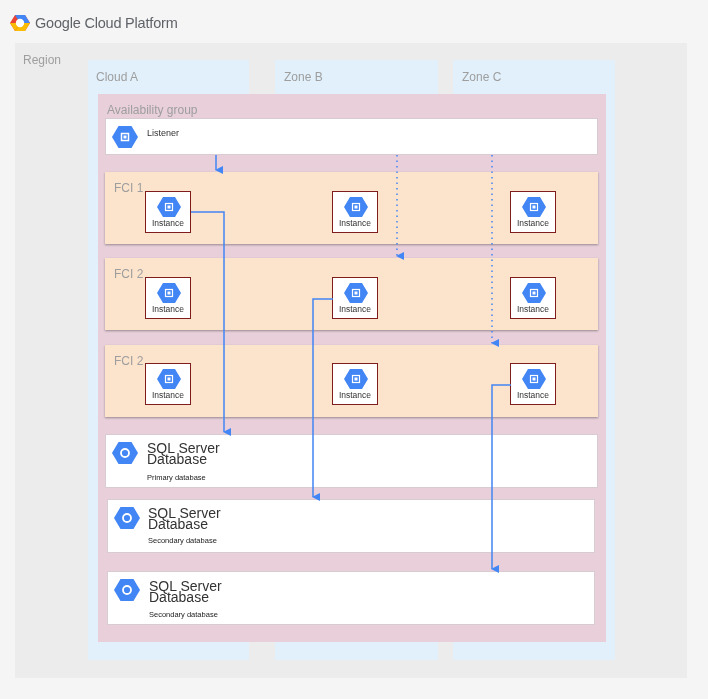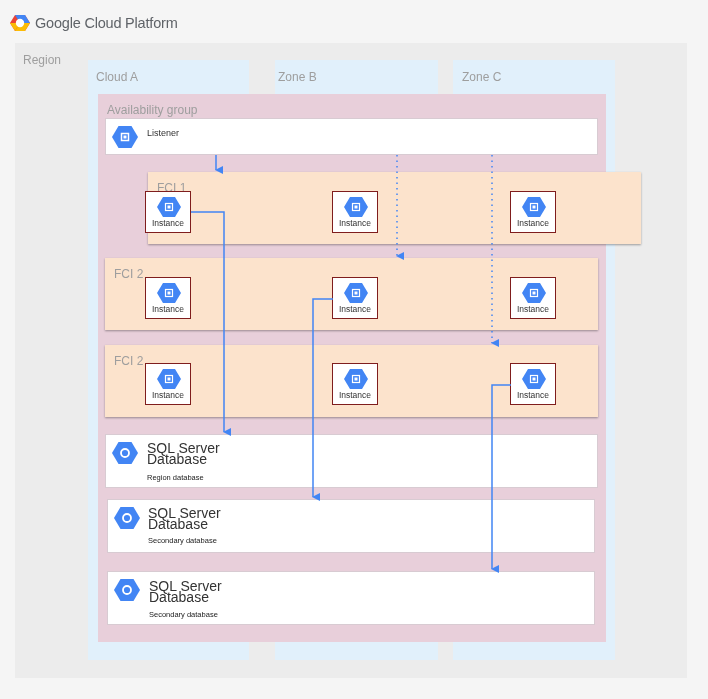--- a/index.html
+++ b/index.html
@@ -38,37 +38,37 @@
     <span>Cloud Platform</span>
   </span>
 </div>
 
 <div class="abs region"></div>
 <div class="abs lbl" style="left:23px; top:53px;">Region</div>
 
 <div class="abs zone" style="left:88px; top:60px; width:161px; height:600px;"></div>
 <div class="abs lbl" style="left:96px; top:70px;">Cloud A</div>
 <div class="abs zone" style="left:275px; top:60px; width:163px; height:600px;"></div>
-<div class="abs lbl" style="left:278px; top:70px;">Zone B</div>
+<div class="abs lbl" style="left:284px; top:70px;">Zone B</div>
 <div class="abs zone" style="left:453px; top:60px; width:162px; height:600px;"></div>
 <div class="abs lbl" style="left:462px; top:70px;">Zone C</div>
 
 <div class="abs ag" style="left:98px; top:94px; width:508px; height:548px;"></div>
 <div class="abs lbl" style="left:107px; top:103px;">Availability group</div>
 
 <div class="abs card" style="left:105px; top:118px; width:493px; height:37px;padding-left:16px;">
   <svg class="abs" style="left:6px; top:6px;" width="26" height="24" viewBox="0 0 26 24">
     <polygon points="6.5,1 19.5,1 26,12 19.5,23 6.5,23 0,12" fill="#4285f4"></polygon>
     <rect x="9.5" y="8.5" width="7" height="7" fill="none" stroke="#fff" stroke-width="1.5"></rect>
     <rect x="11.5" y="10.5" width="3" height="3" fill="#fff"></rect>
   </svg>
   <span class="abs" style="left:41px; top:9px; font-size:9px; color:#333;">Listener</span>
 </div>
 
-<div class="abs fci" style="left:105px; top:172px; width:493px; height:72px;margin-left:43px;">
+<div class="abs fci" style="left:105px; top:172px; width:493px; height:72px;">
   <span class="abs lbl" style="left:9px; top:9px;">FCI 1</span>
 </div>
 <div class="abs fci" style="left:105px; top:258px; width:493px; height:72px;">
   <span class="abs lbl" style="left:9px; top:9px;">FCI 2</span>
 </div>
 <div class="abs fci" style="left:105px; top:345px; width:493px; height:72px;">
   <span class="abs lbl" style="left:9px; top:9px;">FCI 2</span>
 </div>
 
 <div class="abs inst" style="left:145px; top:191px;">
@@ -148,21 +148,21 @@
 
 <div class="abs card" style="left:105px; top:434px; width:493px; height:54px;">
   <svg class="abs" style="left:6px; top:6px;" width="26" height="24" viewBox="0 0 26 24">
       <polygon points="6.5,1 19.5,1 26,12 19.5,23 6.5,23 0,12" fill="#4285f4"></polygon>
       <circle cx="13" cy="12" r="4" fill="none" stroke="#fff" stroke-width="1.8"></circle>
     </svg>
   <div class="abs dbtitle" style="left:41px; top:8px;">
     <div>SQL Server</div>
     <div>Database</div>
   </div>
-  <div class="abs dbsub" style="left:41px; top:38px;">Region database</div>
+  <div class="abs dbsub" style="left:41px; top:38px;">Primary database</div>
 </div>
 <div class="abs card" style="left:107px; top:499px; width:488px; height:54px;">
   <svg class="abs" style="left:6px; top:6px;" width="26" height="24" viewBox="0 0 26 24">
       <polygon points="6.5,1 19.5,1 26,12 19.5,23 6.5,23 0,12" fill="#4285f4"></polygon>
       <circle cx="13" cy="12" r="4" fill="none" stroke="#fff" stroke-width="1.8"></circle>
     </svg>
   <div class="abs dbtitle" style="left:40px; top:8px;">
     <div>SQL Server</div>
     <div>Database</div>
   </div>

